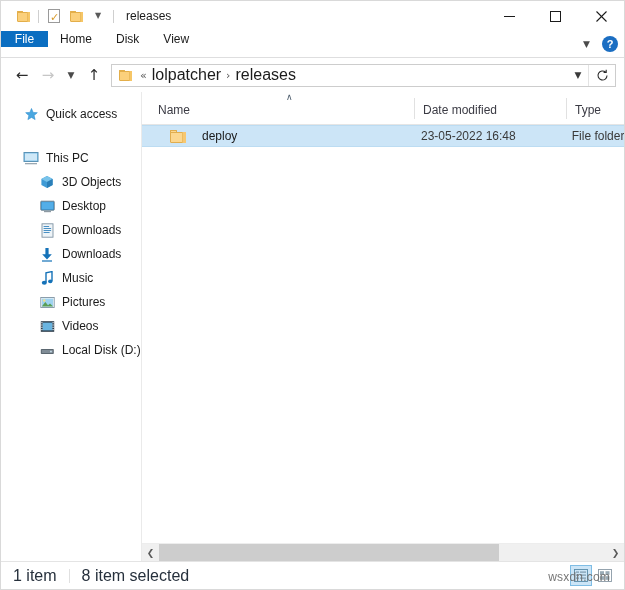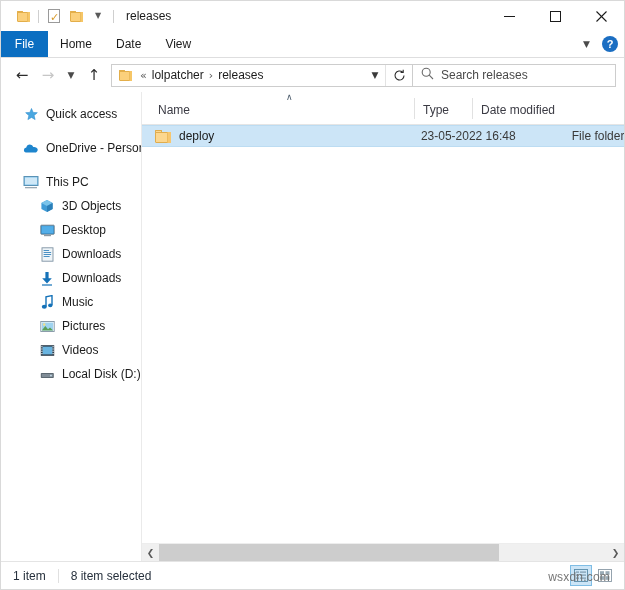--- a/index.html
+++ b/index.html
@@ -144,21 +144,21 @@
     border-bottom: 1px solid #dededf;
     position: relative;
   }
   .rtab {
     display: flex;
     align-items: center;
     justify-content: center;
     font-size: 12px;
     color: #1b1b1b;
     padding: 8px 12px;
-    height: 26px;
+    height: 16px;
     box-sizing: border-box;
     white-space: nowrap;
   }
   .rtab.file {
     background: #0b6ec1;
     color: #ffffff;
     min-width: 47px;
   }
   .ribbon-right {
     position: absolute;
@@ -232,21 +232,21 @@
     overflow: hidden;
     gap: 0;
   }
   .crumb-sep {
     font-size: 11px;
     color: #555;
     padding: 0 5px;
     font-family: "DejaVu Sans", sans-serif;
   }
   .crumb {
-    font-size: 12px;
+    font-size: 16px;
     color: #1b1b1b;
     white-space: nowrap;
   }
   .addr-drop {
     width: 20px;
     height: 21px;
     display: flex;
     align-items: center;
     justify-content: center;
     font-size: 9px;
@@ -398,24 +398,24 @@
   }
   .cell {
     font-size: 12px;
     color: #1b1b1b;
     white-space: nowrap;
     box-sizing: border-box;
     overflow: hidden;
   }
   .cell-name {
     width: 272px;
-    padding-left: 13px;
-    display: flex;
-    align-items: center;
-    gap: 8px;
+    padding-left: 28px;
+    display: flex;
+    align-items: center;
+    gap: 16px;
   }
   .cell-date { width: 152px; padding-left: 9px; color: #3a3a3a; }
   .cell-type { flex: 1 1 auto; padding-left: 9px; color: #3a3a3a; }
 
   .folder-ico {
     position: relative;
     width: 16px;
     height: 13px;
     flex: 0 0 16px;
   }
@@ -488,21 +488,21 @@
     flex: 0 0 28px;
     border-top: 1px solid #e4e4e4;
     display: flex;
     align-items: center;
     background: #ffffff;
     position: relative;
     padding-left: 12px;
     box-sizing: border-box;
   }
   .status-text {
-    font-size: 12px;
+    font-size: 16px;
     color: #26303c;
     white-space: nowrap;
   }
   .status-sep {
     width: 1px;
     height: 14px;
     background: #e0e0e0;
     margin: 0 12px;
   }
   .viewbtns {
@@ -585,21 +585,21 @@
             <line x1="0.5" y1="0.5" x2="10.5" y2="10.5" stroke="#1b1b1b" stroke-width="1.1"></line>
             <line x1="10.5" y1="0.5" x2="0.5" y2="10.5" stroke="#1b1b1b" stroke-width="1.1"></line>
           </svg>
       </div>
     </div>
   </div>
 
   <div class="ribbon">
     <div class="rtab file">File</div>
     <div class="rtab">Home</div>
-    <div class="rtab">Date</div>
+    <div class="rtab">Disk</div>
     <div class="rtab">View</div>
     <div class="ribbon-right">
       <span class="collapse-chevron">▼</span>
       <span class="help-icon">?</span>
     </div>
   </div>
 
   <div class="navbar">
     <div class="navbtn">
       <span class="arrow-ico enabled">←</span>
@@ -631,54 +631,37 @@
       <span class="addr-drop">▼</span>
       <span class="addr-divider"></span>
       <span class="refreshbtn">
         <svg width="13" height="13" viewBox="0 0 13 13">
           <path d="M11 6.5a4.5 4.5 0 1 1-1.4-3.25" fill="none" stroke="#2b2b2b" stroke-width="1.1"></path>
           <path d="M10.2 0.8 L10.2 3.4 L7.6 3.4" fill="none" stroke="#2b2b2b" stroke-width="1.1"></path>
         </svg>
       </span>
     </div>
 
-    <div class="searchbox">
-      <span>
-        <svg width="13" height="13" viewBox="0 0 13 13">
-          <circle cx="5.2" cy="5.2" r="4" fill="none" stroke="#6a6a6a" stroke-width="1.1"></circle>
-          <line x1="8.2" y1="8.2" x2="12" y2="12" stroke="#6a6a6a" stroke-width="1.1"></line>
-        </svg>
-      </span>
-      <span class="search-ph">Search releases</span>
-    </div>
   </div>
 
   <div class="body-area">
 
     <div class="sidebar">
 
       <div class="nav-item">
         <span class="ico">
           <svg width="15" height="15" viewBox="0 0 15 15">
             <path d="M7.5 1.5 L9.1 5.4 L13.3 5.7 L10.1 8.5 L11.1 12.6 L7.5 10.4 L3.9 12.6 L4.9 8.5 L1.7 5.7 L5.9 5.4 Z" fill="#4aa7e0" stroke="#2f8fd0" stroke-width="0.6"></path>
           </svg>
         </span>
         <span class="nav-label">Quick access</span>
       </div>
 
       <div class="nav-gap"></div>
 
-      <div class="nav-item">
-        <span class="ico">
-          <svg width="16" height="12" viewBox="0 0 16 12">
-            <path d="M4.3 10.5 Q0.8 10.5 0.9 7.9 Q1 5.8 3.3 5.6 Q3.9 2.6 6.9 2.6 Q9.6 2.6 10.3 5.1 Q13.2 4.7 14.3 6.6 Q15.6 8.8 13 10.5 Z" fill="#1e85cd"></path>
-          </svg>
-        </span>
-        <span class="nav-label">OneDrive - Persor</span>
-      </div>
 
       <div class="nav-gap"></div>
 
       <div class="nav-item">
         <span class="ico">
           <svg width="16" height="14" viewBox="0 0 16 14">
             <rect x="1" y="1.5" width="14" height="9" fill="#7fc3ea" stroke="#5a92b5" stroke-width="1"></rect>
             <rect x="2" y="2.5" width="12" height="7" fill="#cfe8f7"></rect>
             <rect x="2" y="12" width="12" height="1.3" fill="#9aa8b2"></rect>
           </svg>
@@ -791,27 +774,27 @@
 
     </div>
 
     <div class="content">
 
       <div class="colheader">
         <div class="col col-name">
           <span>Name</span>
           <span class="sort-indicator">∧</span>
         </div>
+        <div class="col col-date">
+          <span class="divider"></span>
+          <span>Date modified</span>
+        </div>
         <div class="col col-type">
           <span class="divider"></span>
           <span>Type</span>
-        </div>
-        <div class="col col-date">
-          <span class="divider"></span>
-          <span>Date modified</span>
         </div>
       </div>
 
       <div class="filelist">
         <div class="filerow">
           <div class="cell cell-name">
             <span class="folder-ico">
               <span class="ftab"></span>
                 <span class="fbody"></span>
                 <span class="fshade"></span>

